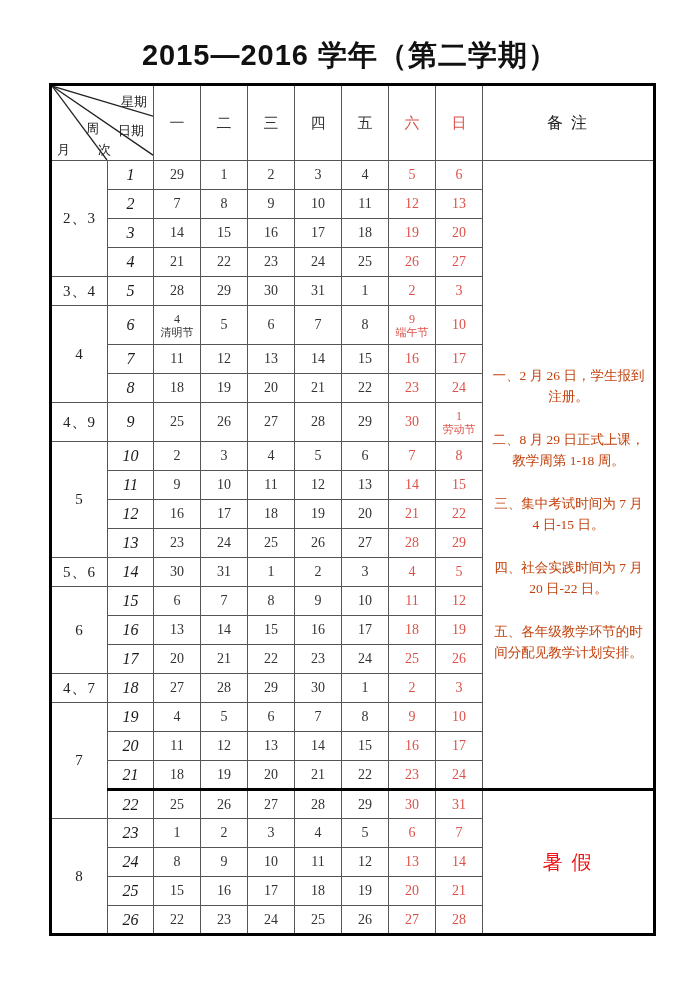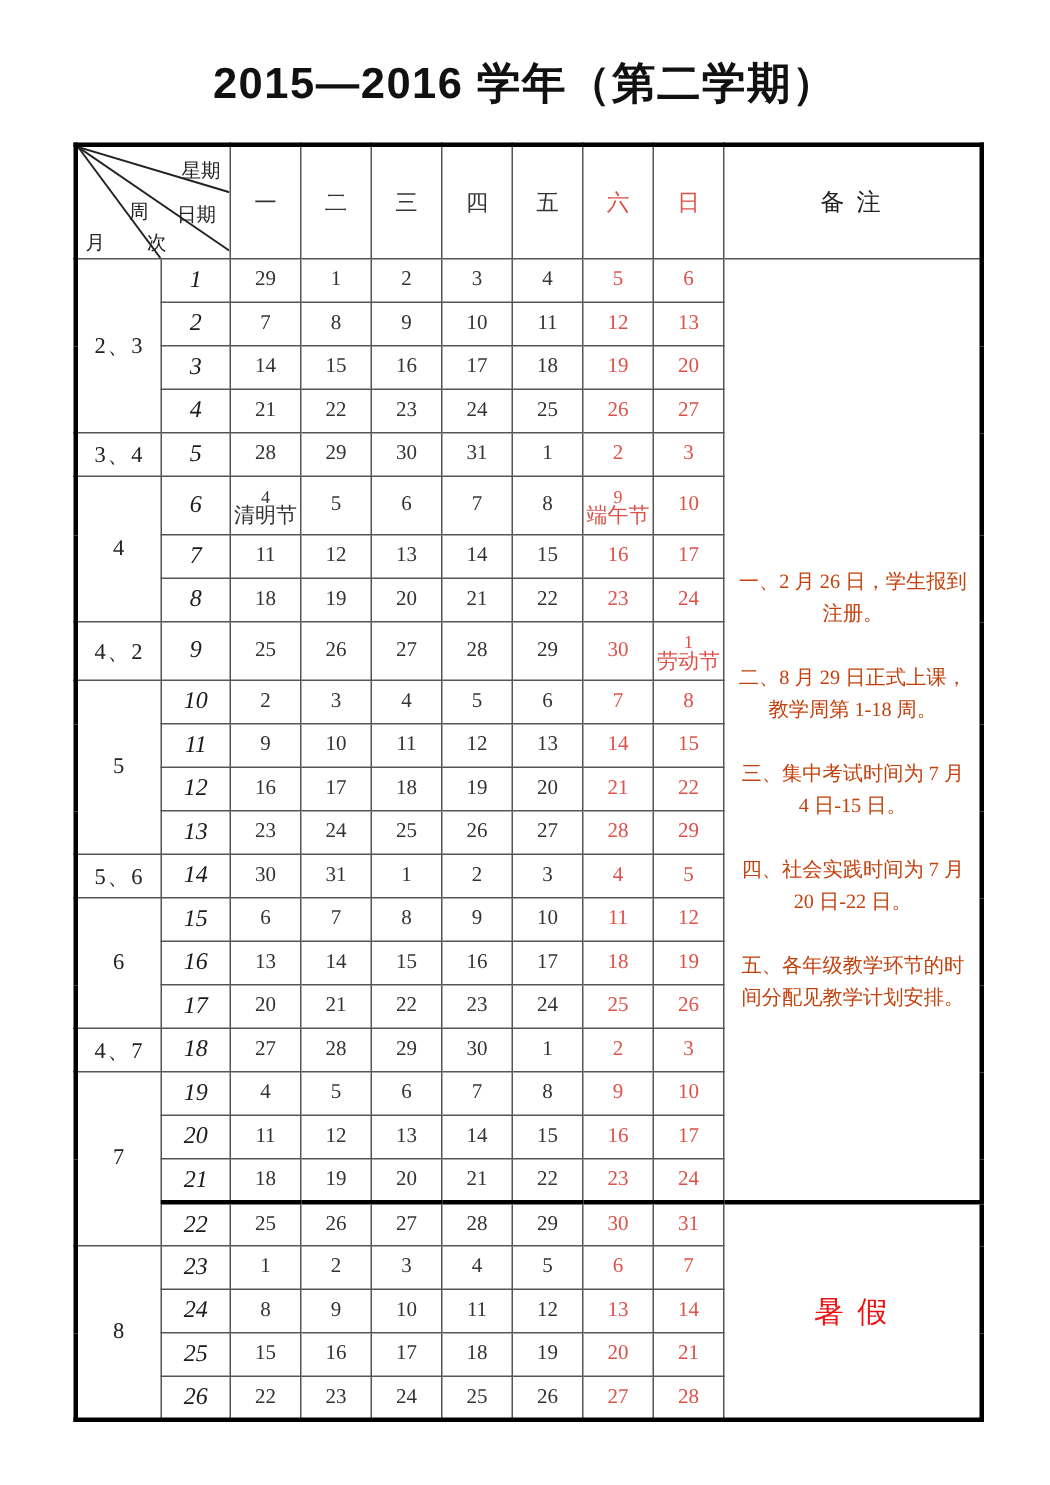--- a/index.html
+++ b/index.html
@@ -14,21 +14,21 @@
     border-radius:31px;
   }
   .page-title {
     position:absolute; top:36px; left:0; width:100%;
     text-align:center;
     font-family:"Liberation Sans", sans-serif;
     font-weight:bold; font-size:29px; color:#111;
     letter-spacing:1px;
   }
   table.calendar {
-    position:absolute; left:49px; top:95px;
+    position:absolute; left:49px; top:83px;
     border-collapse:collapse;
     table-layout:fixed;
     border:3px solid #000;
   }
   table.calendar td, table.calendar th {
     border:1px solid #555;
     text-align:center; vertical-align:middle;
     font-weight:normal;
     overflow:hidden;
   }
@@ -48,21 +48,21 @@
   tbody tr.tall { height:39px; }
   tr.section-break td { border-top:3px solid #000; }
   .month-cell { font-size:15px; color:#222; letter-spacing:1px;margin-top:25px; }
   .week-num {
     font-style:italic; font-weight:bold;
     font-size:16px; color:#1a1a1a;
   }
   .day-cell { font-size:14px; color:#333; }
   .day-cell.weekend { color:var(--weekend-red,#dd5149); }
   .day-cell .day-num { font-size:12px; line-height:14px; }
-  .day-cell .holiday-name { font-size:14px; line-height:13px; }
+  .day-cell .holiday-name { font-size:11px; line-height:13px; }
   .remarks-cell {
     vertical-align:top;
     text-align:left;
     padding:100px 8px 0 9px;
     font-size:13.5px; line-height:21px; color:#c2410c;
   }
   .remarks-cell .note { margin-bottom:22px; }
   .summer-cell {
     color:var(--summer-red,#ee1111);
     font-weight:bold; font-size:20px;
@@ -204,21 +204,21 @@
           <td class="week-num">8</td>
           <td class="day-cell">18</td>
           <td class="day-cell">19</td>
           <td class="day-cell">20</td>
           <td class="day-cell">21</td>
           <td class="day-cell">22</td>
           <td class="day-cell weekend">23</td>
           <td class="day-cell weekend">24</td>
         </tr>
         <tr class="tall">
-          <td class="month-cell" rowspan="1">4、2</td>
+          <td class="month-cell" rowspan="1">4、9</td>
           <td class="week-num">9</td>
           <td class="day-cell">25</td>
           <td class="day-cell">26</td>
           <td class="day-cell">27</td>
           <td class="day-cell">28</td>
           <td class="day-cell">29</td>
           <td class="day-cell weekend">30</td>
           <td class="day-cell weekend">
             <div class="day-num">1</div>
             <div class="holiday-name">劳动节</div>

